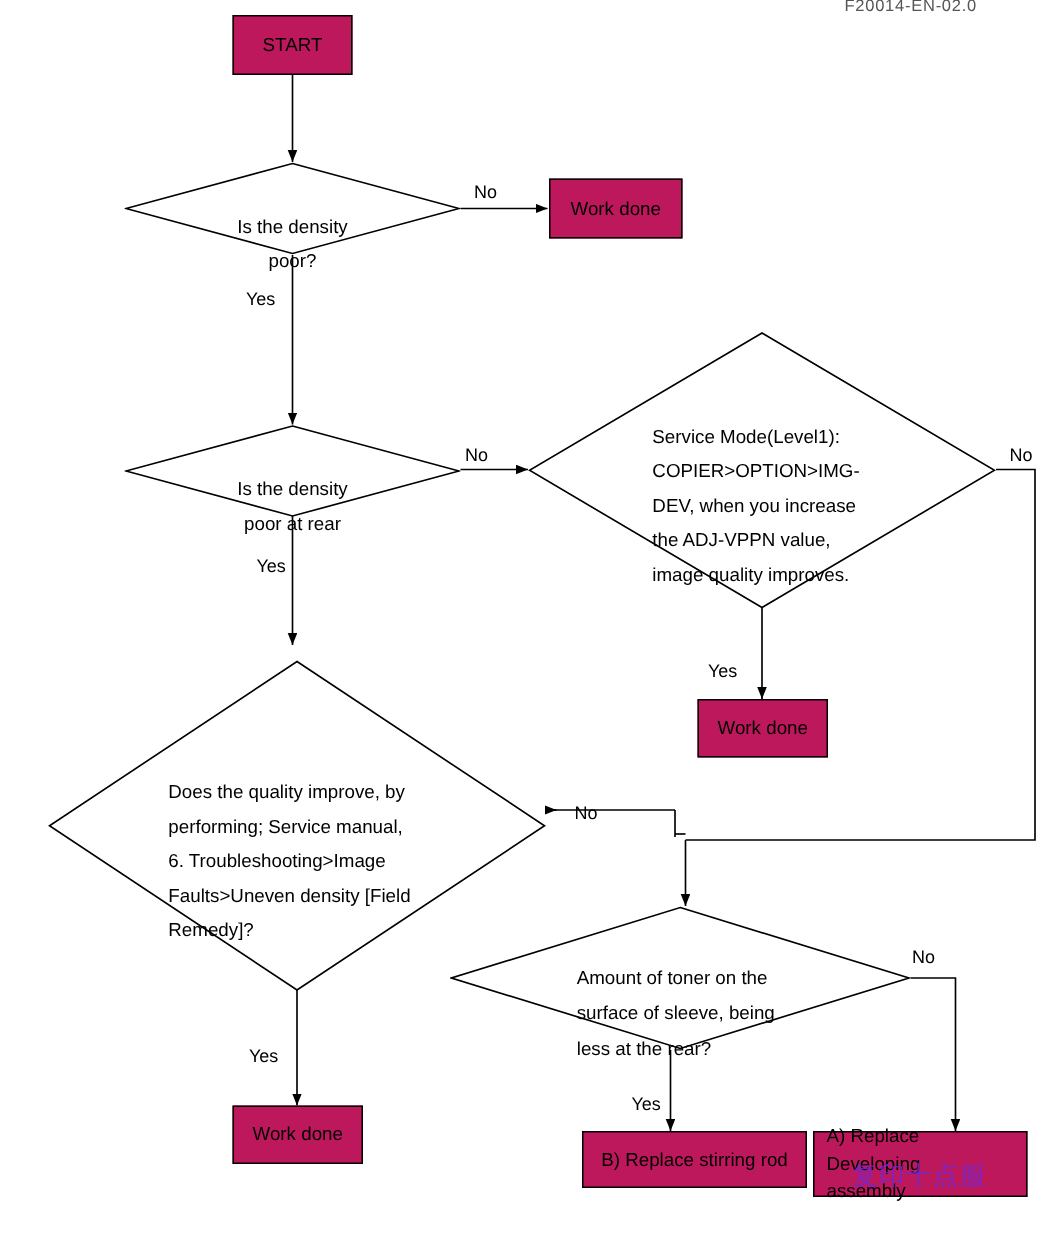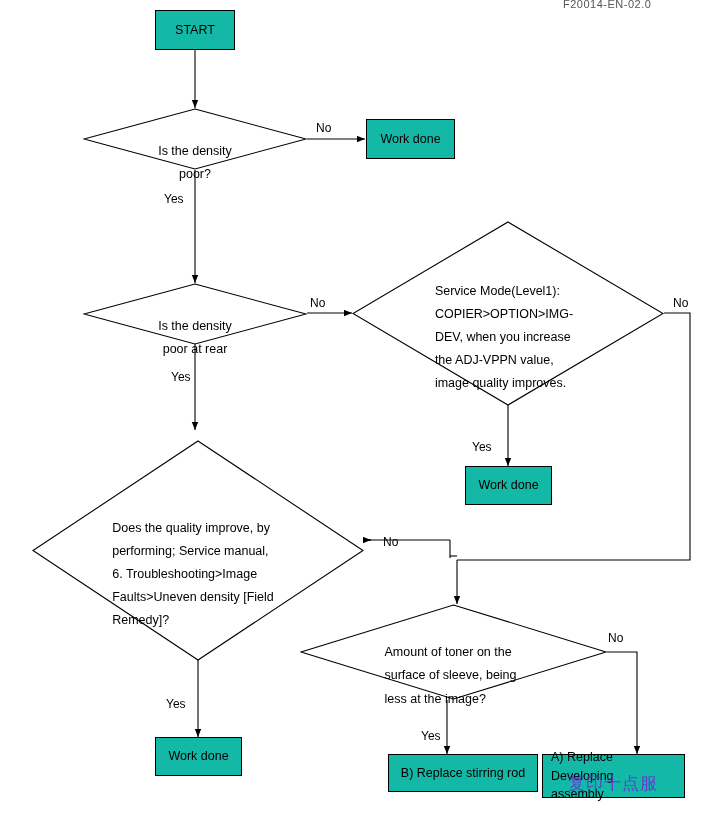--- a/index.html
+++ b/index.html
@@ -25,21 +25,21 @@
     font-size: 11px;
     letter-spacing: 0.5px;
     color: #555;
     white-space: nowrap;
   }
 
   
   .rect {
     box-sizing: border-box;
     border: 1px solid #000;
-    background: #14b8a6;
+    background: #be185d;
     display: flex;
     align-items: center;
     justify-content: center;
     text-align: center;
     font-size: 12.5px;
     line-height: 1.45;
     padding: 2px 6px;
   }
   .rect.left-align {
     justify-content: flex-start;
@@ -208,21 +208,21 @@
     <span>Work done</span>
   </div>
 
   <div class="abs diamond-wrap" style="left:300px; top:604px; width:307px; height:96px;">
     <svg class="diamond-svg" width="307" height="96" viewBox="0 0 307 96" xmlns="http://www.w3.org/2000/svg">
       <polygon points="153.5,1 306,48 153.5,95 1,48" fill="#fff" stroke="#000" stroke-width="1.1"></polygon>
     </svg>
     <div class="diamond-text left">
       <span class="inner" style="margin-left:-6px;">Amount of toner on the
 surface of sleeve, being
-less at the image?</span>
+less at the rear?</span>
     </div>
   </div>
   <div class="abs edge-label" style="left:608px; top:631px;">No</div>
   <div class="abs edge-label" style="left:421px; top:729px;">Yes</div>
 
   <div class="abs rect" style="left:372px; top:754px; width:150px; height:38px;margin-left:16px;">
     <span>B) Replace stirring rod</span>
   </div>
 
   <div class="abs rect left-align" style="left:542px; top:754px; width:143px; height:44px; padding-left:8px;">

